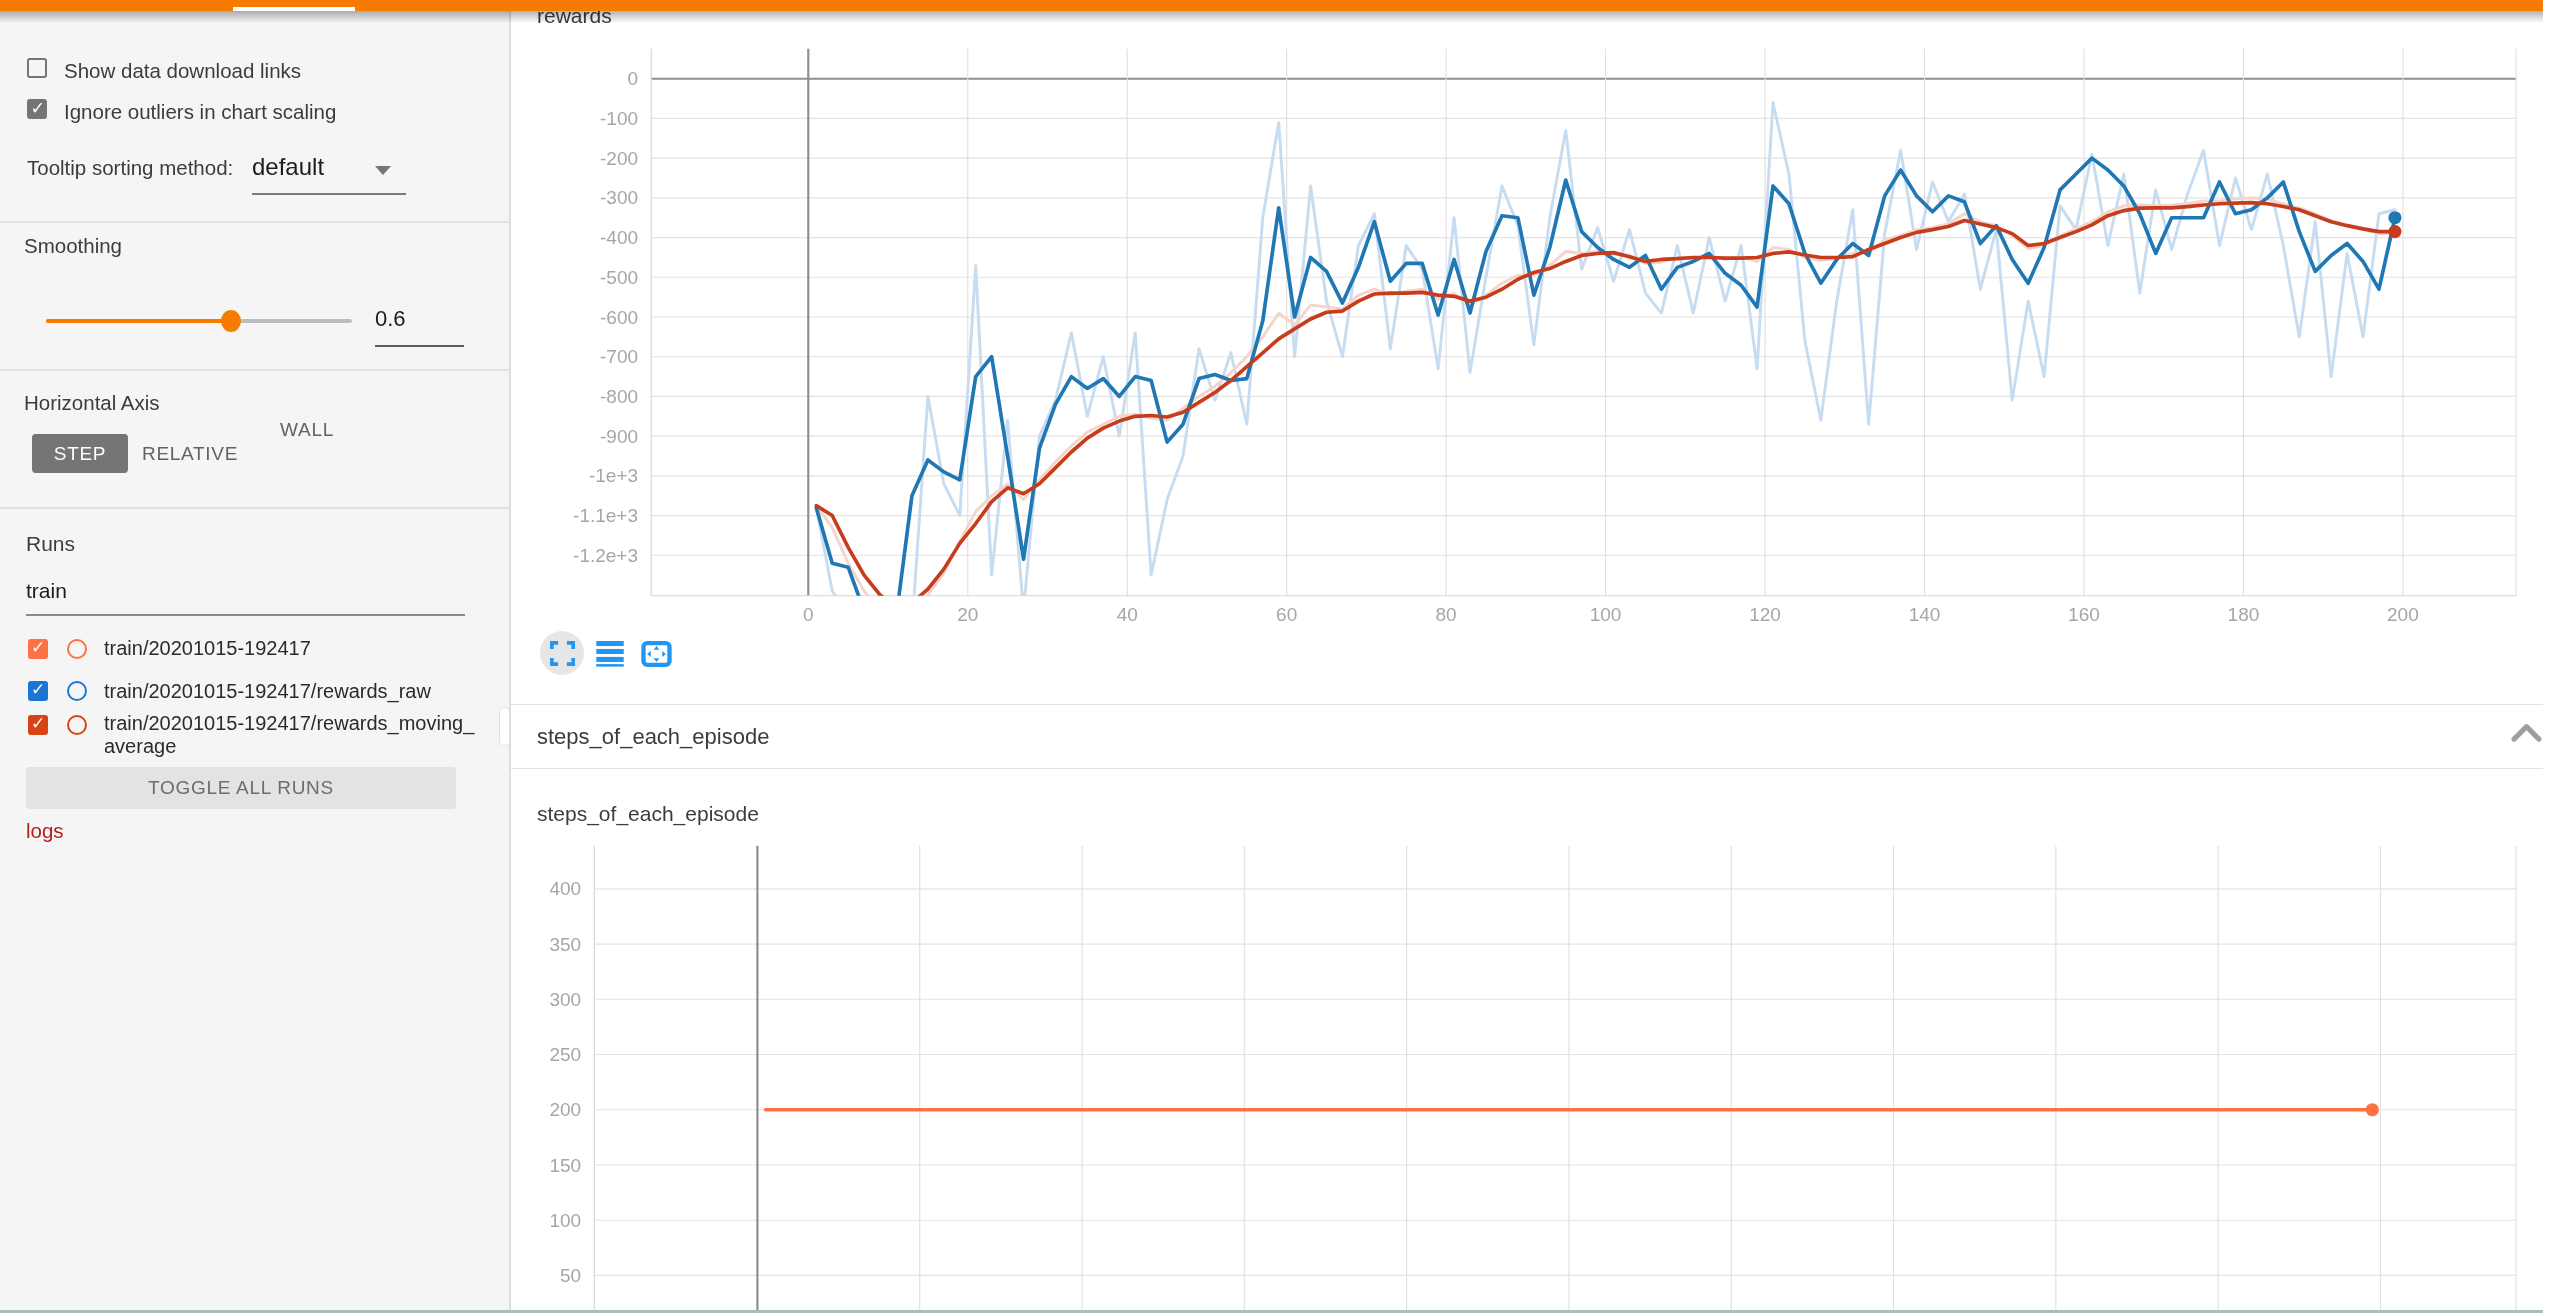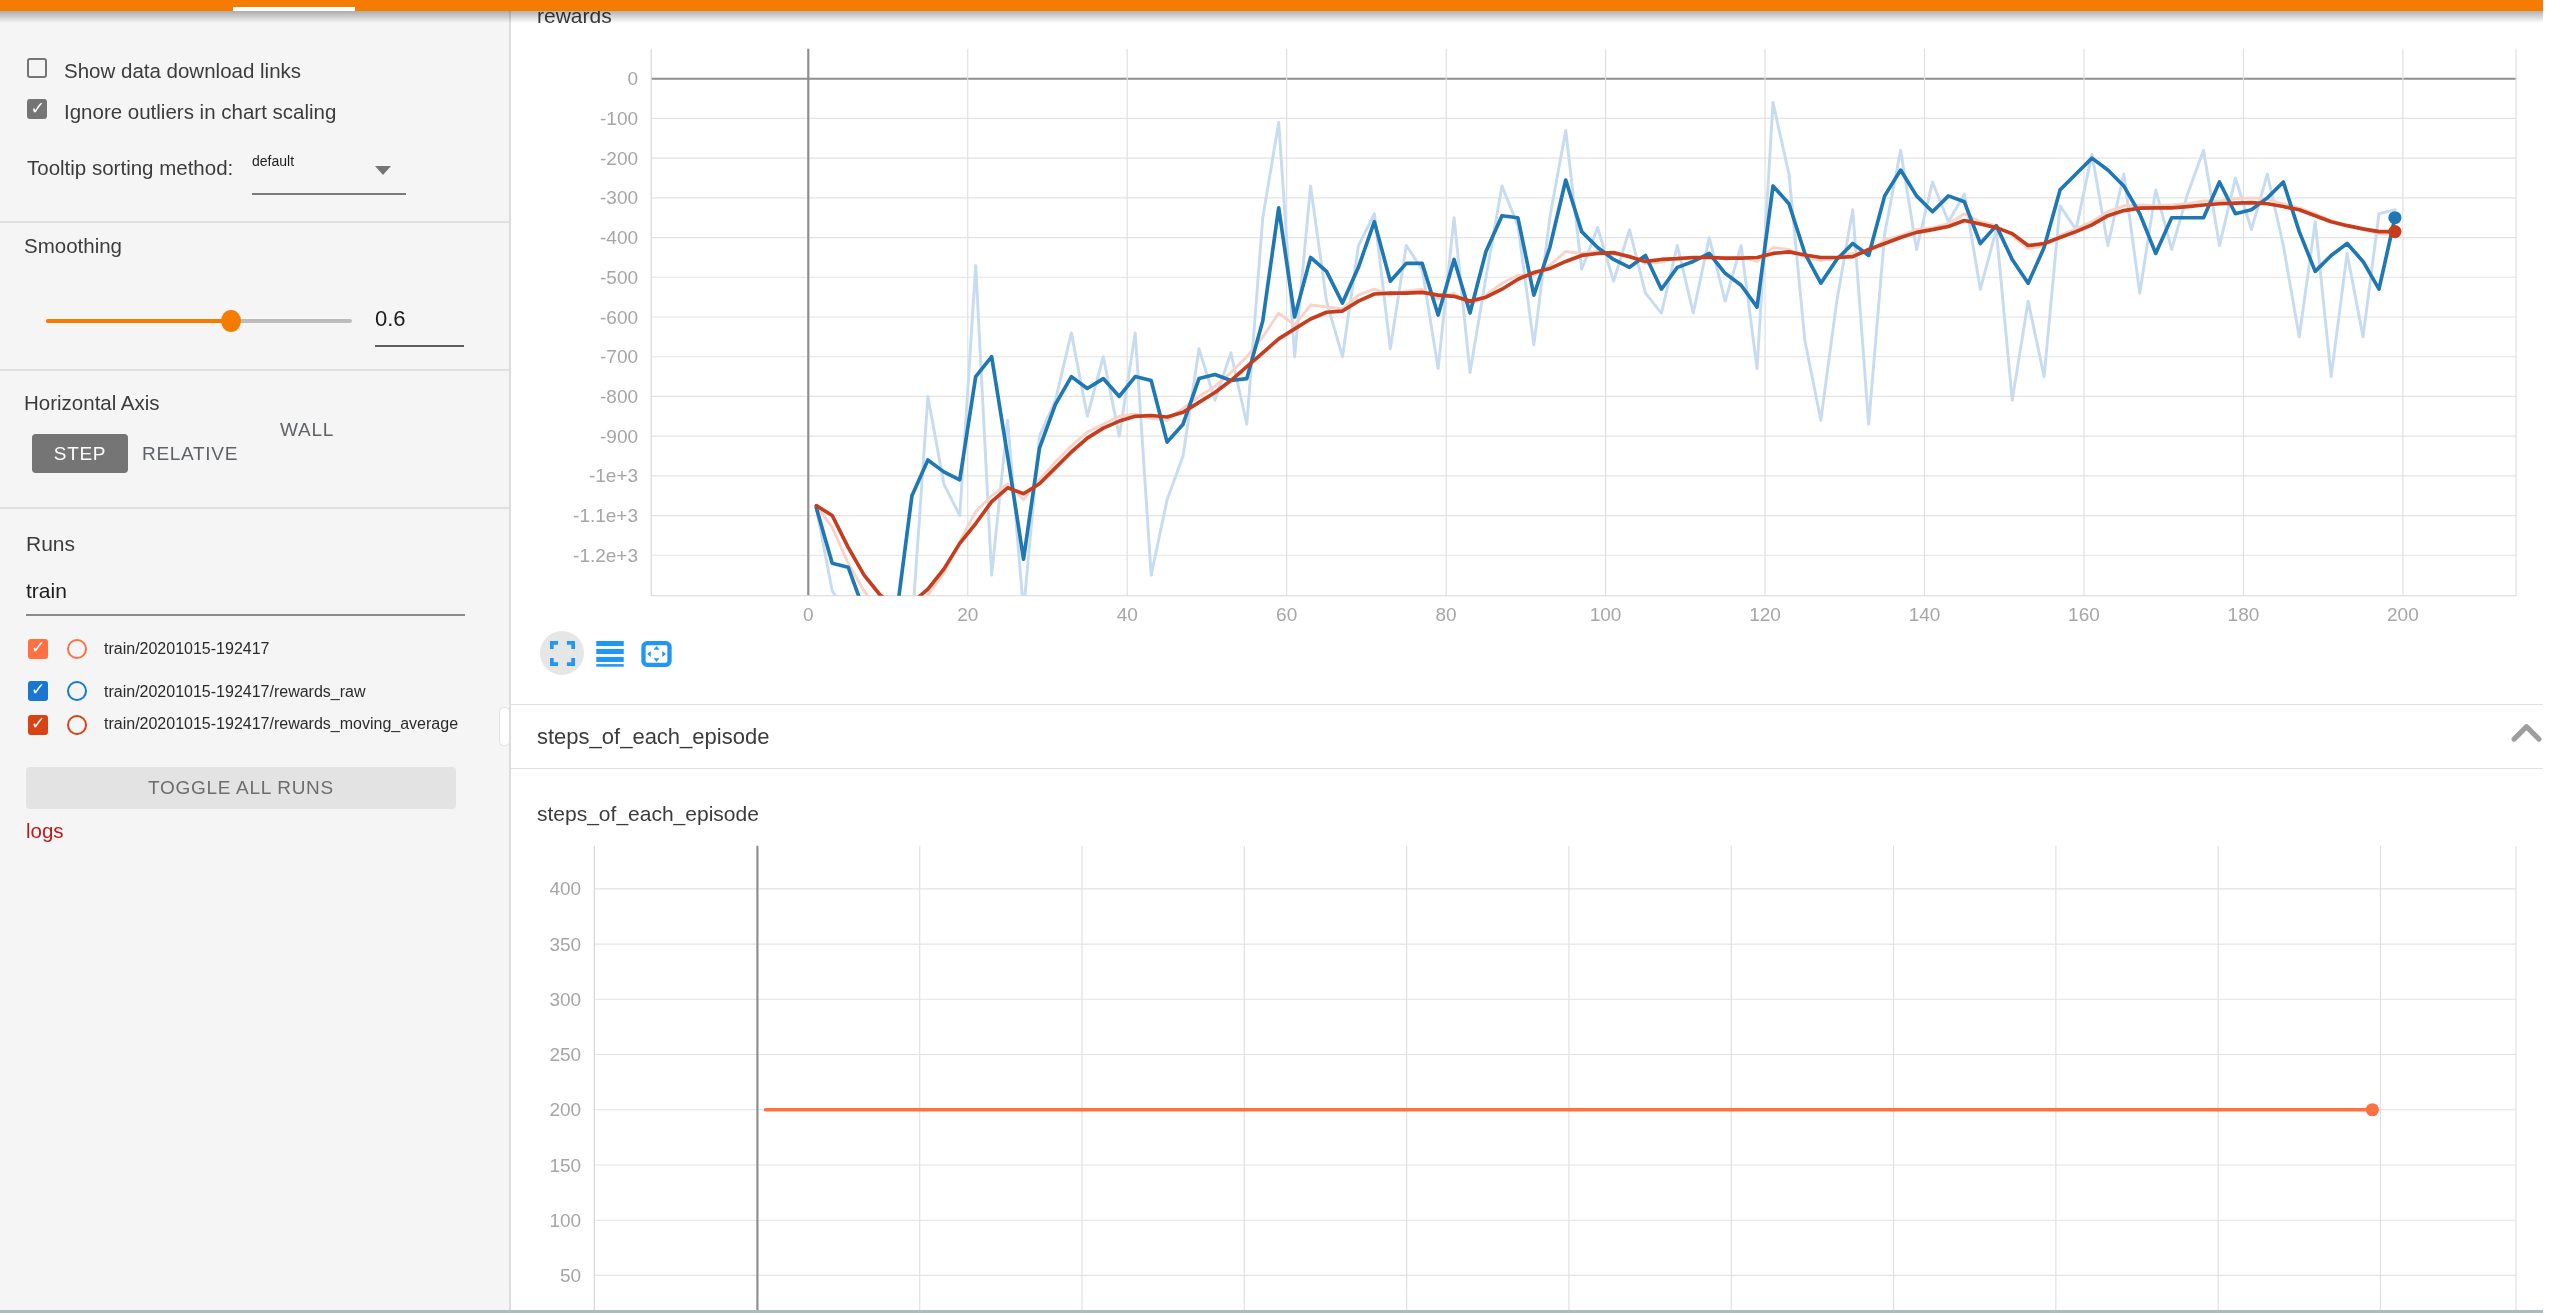--- a/index.html
+++ b/index.html
@@ -21,21 +21,21 @@
   .select-caret{position:absolute;width:0;height:0;border-left:8px solid transparent;border-right:8px solid transparent;border-top:9.5px solid #757575;}
   .field-underline{position:absolute;height:1.5px;background:#7a7a7a;}
   .slider-track{position:absolute;height:3.7px;background:#bdbdbd;border-radius:2.2px;}
   .slider-fill{position:absolute;height:3.7px;background:#f57c00;border-radius:2.2px;}
   .slider-thumb{position:absolute;width:20px;height:22px;border-radius:50%;background:#f57c00;}
   .axis-btn{position:absolute;font-size:19px;letter-spacing:0.7px;color:#5f6368;text-align:center;cursor:pointer;}
   .axis-btn.selected{background:#757575;color:#ffffff;border-radius:3.7px;}
   .run-check{position:absolute;width:20px;height:20px;border-radius:2.9px;}
   .run-check .tick{position:absolute;left:0;top:-0.7px;width:20px;height:20px;color:#fff;font-size:17px;font-weight:bold;line-height:20px;text-align:center;}
   .run-radio{position:absolute;width:20px;height:20px;border-radius:50%;box-sizing:border-box;background:transparent;border:2.9px solid #000;}
-  .run-label{position:absolute;font-size:16px;color:#2b2b2b;line-height:23px;width:388px;word-break:break-all;}
+  .run-label{position:absolute;font-size:20px;color:#2b2b2b;line-height:23px;width:388px;word-break:break-all;}
   .toggle-btn{position:absolute;left:26px;top:756px;width:430px;height:42px;background:#e3e3e3;border-radius:3.7px;
        font-size:19px;letter-spacing:0.7px;color:#6d6d6d;text-align:center;line-height:42px;cursor:pointer;}
   .side-scroll-thumb{position:absolute;left:499px;top:696px;width:8.8px;height:37px;background:#ffffff;border:0.7px solid #e2e2e2;border-radius:4.4px;}
   
   .chart-title{position:absolute;font-size:21px;color:#3c3c3c;white-space:nowrap;}
   .chart-svg{position:absolute;}
   .toolbar{position:absolute;left:540px;top:631px;height:45px;}
   .icon-circle{position:absolute;left:0px;top:0px;width:44px;height:44px;border-radius:50%;background:#e6e6e6;}
   .tb-icon{position:absolute;top:9.5px;cursor:pointer;}
   .section-header{position:absolute;left:511px;top:704px;width:2060px;height:65px;background:#ffffff;
@@ -59,21 +59,21 @@
 
     <div class="checkbox" style="left:27px;top:47px;"></div>
     <div class="lbl" style="left:64px;top:48px;">Show data download links</div>
 
     <div class="checkbox checked-gray" style="left:27px;top:88px;">
       <span class="tick">✓</span>
     </div>
     <div class="lbl" style="left:64px;top:89px;">Ignore outliers in chart scaling</div>
 
     <div class="lbl" style="left:27px;top:145px;">Tooltip sorting method:</div>
-    <div class="lbl" style="left:252px;top:142px;font-size:14px;color:#1c1c1c;">default</div>
+    <div class="lbl" style="left:252px;top:142px;font-size:24px;color:#1c1c1c;">default</div>
     <div class="select-caret" style="left:375px;top:155px;"></div>
     <div class="field-underline" style="left:252px;top:182px;width:154px;"></div>
 
     <div class="sidebar-divider" style="top:210px;"></div>
 
     <div class="lbl" style="left:24px;top:223px;">Smoothing</div>
     <div class="slider-track" style="left:46px;top:308px;width:306px;"></div>
     <div class="slider-fill" style="left:46px;top:308px;width:184px;"></div>
     <div class="slider-thumb" style="left:221px;top:299px;"></div>
     <div class="lbl" style="left:375px;top:295px;font-size:22px;color:#1c1c1c;">0.6</div>

